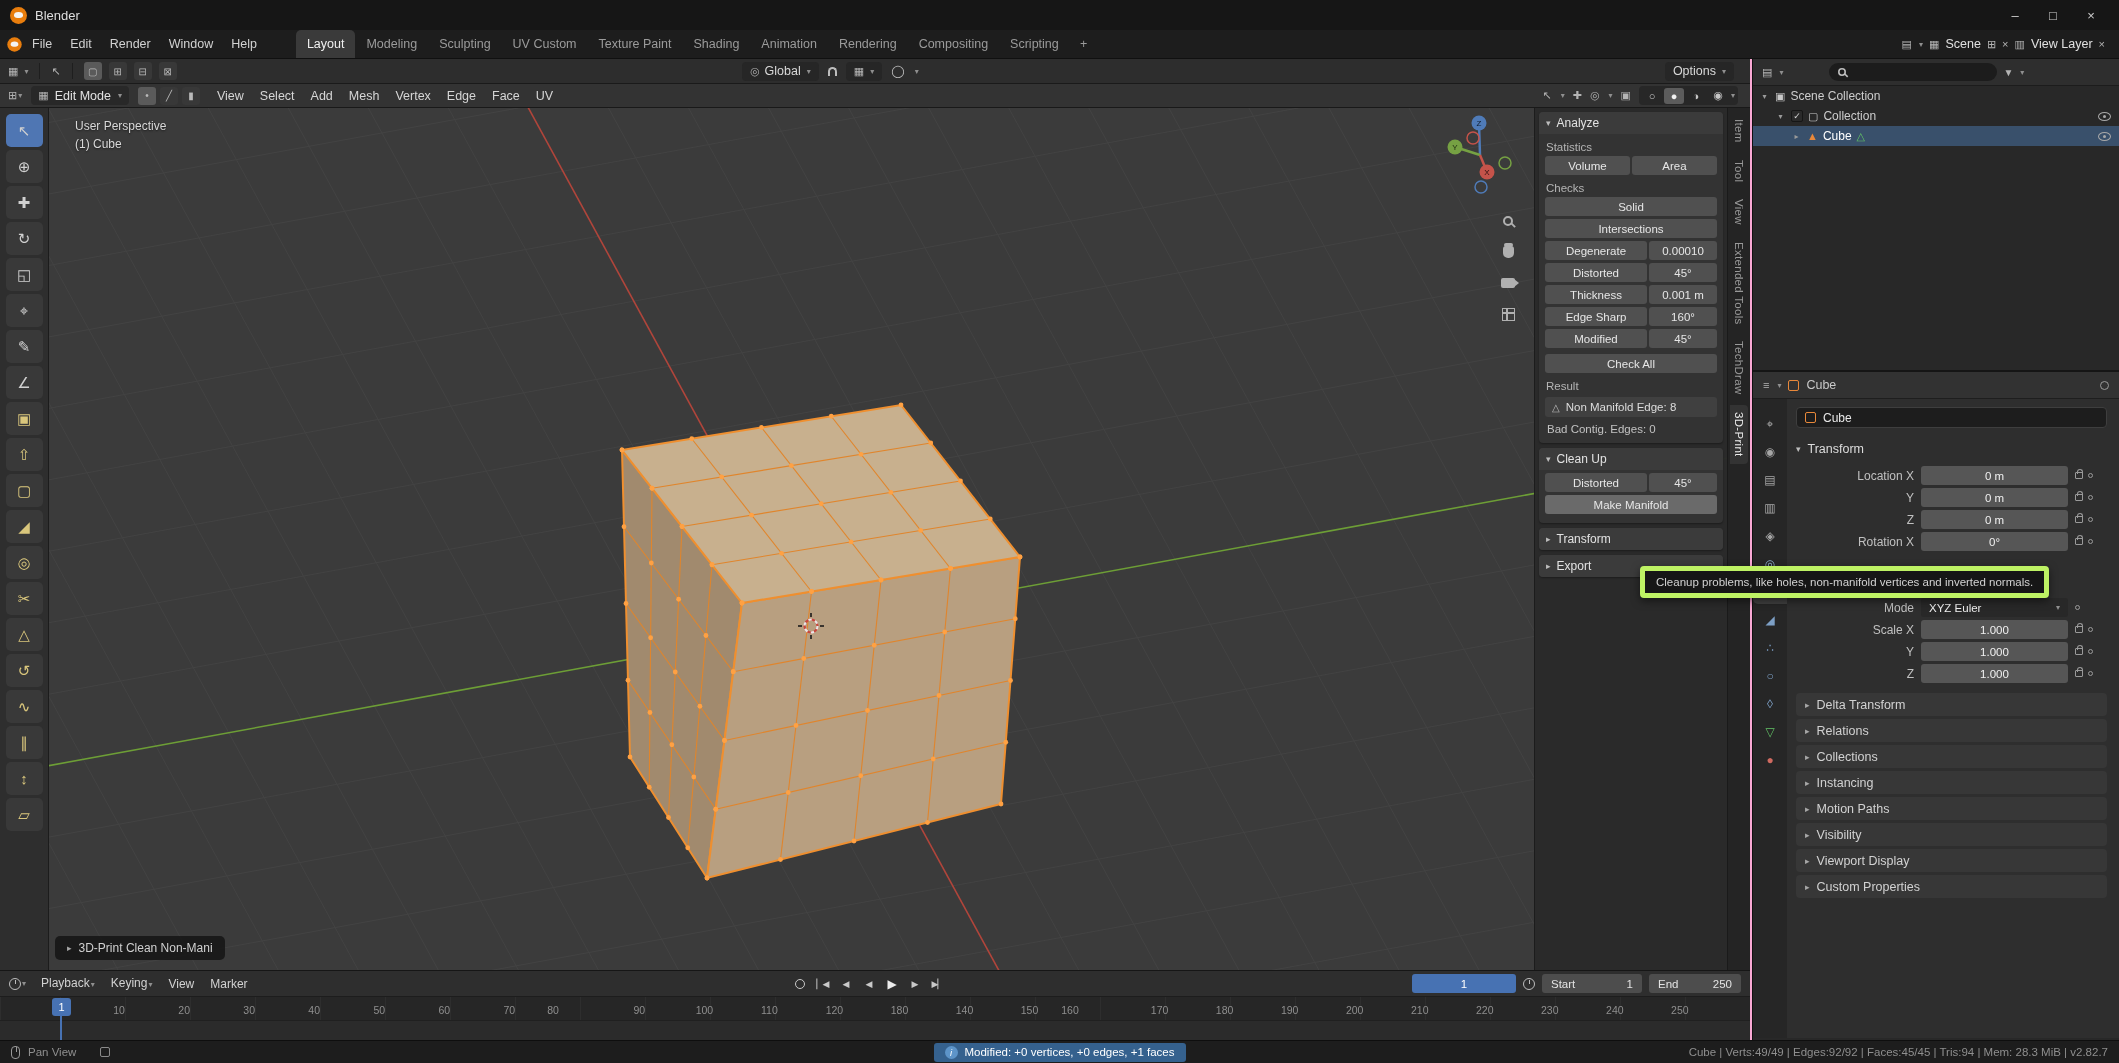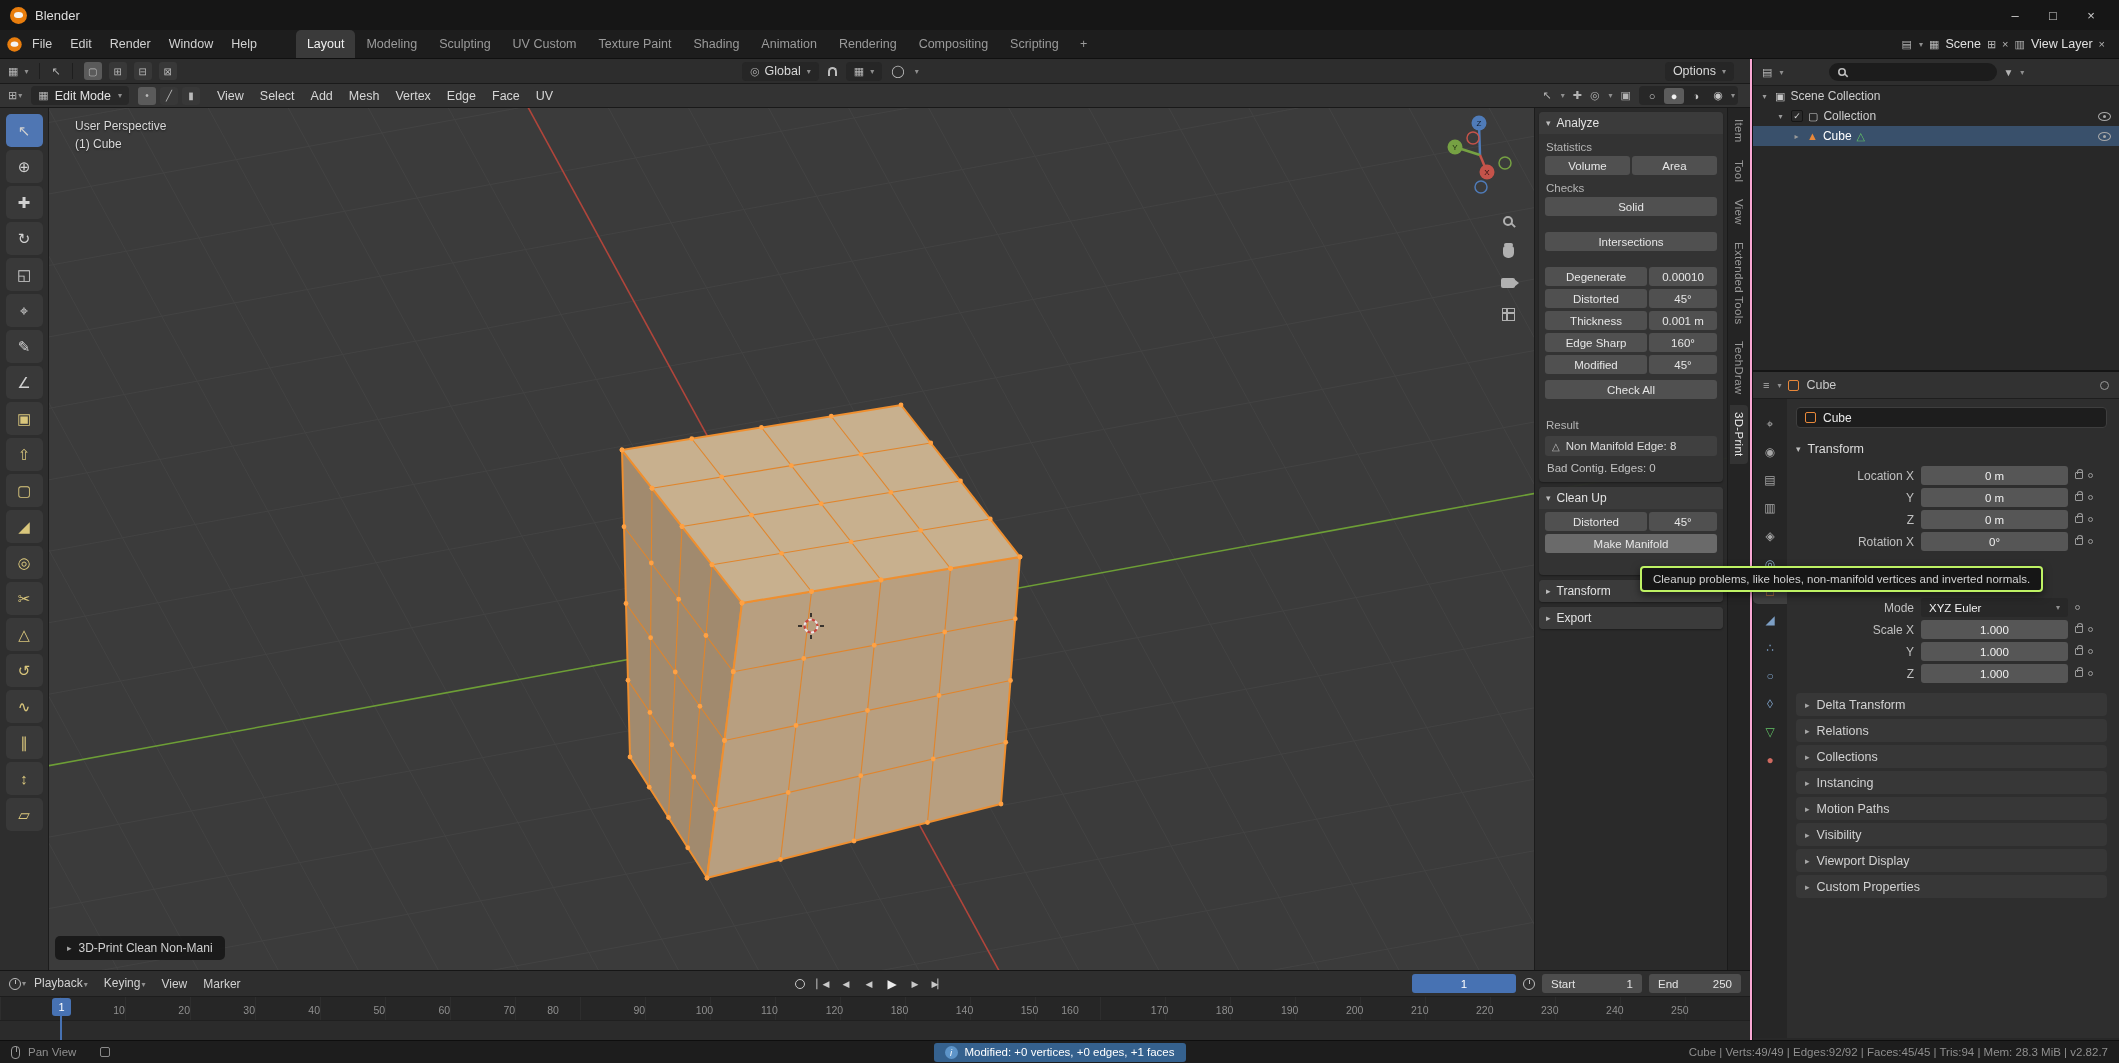--- a/index.html
+++ b/index.html
@@ -72,21 +72,21 @@
 .sarrow{font-size:9px;color:#a8a8a8}
 
 .npanel{left:1534px;top:108px;width:193px;height:862px;background:rgba(41,41,41,.97);padding:4px;border-left:1px solid #1c1c1c}
 .panel{background:#333;border-radius:4px;margin-bottom:5px;box-shadow:0 1px 2px rgba(0,0,0,.35)}
 .phead{height:22px;display:flex;align-items:center;gap:6px;padding:0 7px;color:#e2e2e2;font-size:12px;background:#3b3b3b;border-radius:4px 4px 0 0}
 .panel.collapsed .phead{border-radius:4px}
 .parrow{font-size:9px;color:#bdbdbd}
 .pbody{padding:3px 6px 6px}
 .plbl{font-size:11.5px;color:#b5b5b5;padding:4px 1px 3px}
 .pbtn{height:19px;background:#505050;border-radius:3px;display:flex;align-items:center;justify-content:center;color:#e6e6e6;font-size:11.5px}
-.pbtn.wide{margin-bottom:16px}
+.pbtn.wide{margin-bottom:3px}
 .pbtn.hover{background:#6a6a6a}
 .pbtn.gap{margin-top:6px}
 .pair{display:flex;gap:2px;margin-bottom:3px}
 .pair .pbtn{flex:1}
 .pair .pbtn.grow{flex:1.5}
 .result-row{height:20px;background:#404040;border-radius:3px;display:flex;align-items:center;gap:6px;padding:0 7px;font-size:11.5px;color:#dcdcdc;margin:2px 0}
 .ricon{color:#b9b9b9;font-size:10px}
 .rlabel{font-size:11.5px;color:#c2c2c2;padding:4px 2px 2px}
 
 .vtabs{left:1727px;top:108px;width:23px;height:862px;background:#242424;padding-top:4px;display:flex;flex-direction:column;align-items:center;border-left:1px solid #1a1a1a}
@@ -131,21 +131,21 @@
 .lockcol{width:32px;display:flex;align-items:center;gap:5px;flex:none}
 .lock{width:8px;height:7px;border:1px solid #9a9a9a;border-radius:1px;position:relative;display:inline-block}
 .lock:before{content:'';position:absolute;top:-4px;left:1px;width:4px;height:4px;border:1px solid #9a9a9a;border-bottom:none;border-radius:3px 3px 0 0}
 .dot{width:5px;height:5px;border:1px solid #9a9a9a;border-radius:50%;display:inline-block}
 .tooltip-space{height:44px}
 .psec{height:23px;background:#373737;border-radius:4px;margin-bottom:3px;display:flex;align-items:center;gap:7px;padding:0 9px;color:#d2d2d2;font-size:12.5px}
 #prop-secs{margin-top:10px}
 
 .timeline{left:0;top:970px;width:1750px;height:70px;background:#2b2b2b;border-top:1px solid #161616}
 .tl-header{height:26px;background:#2e2e2e;display:flex;align-items:center;padding:0 9px;border-bottom:1px solid #1d1d1d;position:relative}
-#tl-menus{margin-left:0}
+#tl-menus{margin-left:7px}
 #tl-menus .menu-item{padding:0 8px;font-size:12px}
 .clock{width:12px;height:12px;border:1.5px solid #bdbdbd;border-radius:50%;position:relative;display:inline-block;flex:none}
 .clock:after{content:'';position:absolute;left:45%;top:1.5px;width:1.5px;height:4px;background:#bdbdbd}
 .transport{position:absolute;left:790px;display:flex;align-items:center;gap:4px}
 .tp{min-width:19px;height:18px;display:flex;align-items:center;justify-content:center;color:#c9c9c9;font-size:9px;letter-spacing:-1px}
 .tp.big{font-size:12px;color:#ececec}
 .rec{width:10px;height:10px;border:1.5px solid #c9c9c9;border-radius:50%;display:inline-block}
 .tl-right{margin-left:auto;display:flex;align-items:center;gap:7px}
 .frame-field{width:104px;height:19px;background:#4772b3;border-radius:3px;color:#fff;display:flex;align-items:center;justify-content:center;font-size:11.5px}
 .se-field{height:19px;background:#4d4d4d;border-radius:3px;display:flex;align-items:center;justify-content:space-between;padding:0 9px;font-size:11.5px;color:#e3e3e3;gap:10px}
@@ -159,21 +159,21 @@
 
 .statusbar{left:0;top:1040px;width:2119px;height:23px;background:#1d1d1d;display:flex;align-items:center;padding:0 11px;color:#8f8f8f;font-size:11.5px;border-top:1px solid #0e0e0e}
 .sb-left{display:flex;align-items:center;gap:8px}
 .mouseic{width:9px;height:13px;border:1px solid #999;border-radius:4px;position:relative;display:inline-block}
 .mouseic:after{content:'';position:absolute;left:50%;top:0;width:1px;height:5px;background:#999}
 .tabletic{width:10px;height:10px;border:1px solid #8a8a8a;border-radius:2px;margin-left:16px;display:inline-block}
 .sb-msg{position:absolute;left:50%;transform:translateX(-50%);height:19px;background:#35618e;border-radius:3px;color:#fff;display:flex;align-items:center;gap:7px;padding:0 11px;font-size:11.5px;white-space:nowrap}
 .infoic{width:13px;height:13px;border-radius:50%;background:#5d94c9;color:#fff;font-size:9.5px;display:flex;align-items:center;justify-content:center;font-style:italic}
 .sb-stats{margin-left:auto;color:#8f8f8f;white-space:nowrap}
 
-.tooltip{position:absolute;left:1640px;top:566px;background:#161616;border:2px solid #bef264;border-radius:4px;padding:5px 11px;color:#d2d2d2;font-size:11.5px;white-space:nowrap;z-index:60;box-shadow:0 3px 9px rgba(0,0,0,.5)}
+.tooltip{position:absolute;left:1640px;top:566px;background:#161616;border:5px solid #bef264;border-radius:4px;padding:5px 11px;color:#d2d2d2;font-size:11.5px;white-space:nowrap;z-index:60;box-shadow:0 3px 9px rgba(0,0,0,.5)}
 </style>
 </head>
 <body>
 
 <div id="root">
 
   <div class="titlebar region">
     <div class="tb-left">
       <span class="blogo"></span>
       <span class="tb-title">Blender</span>

